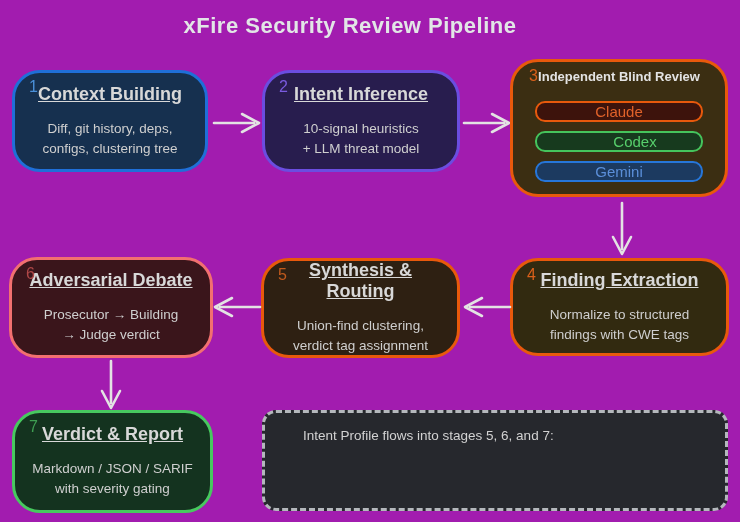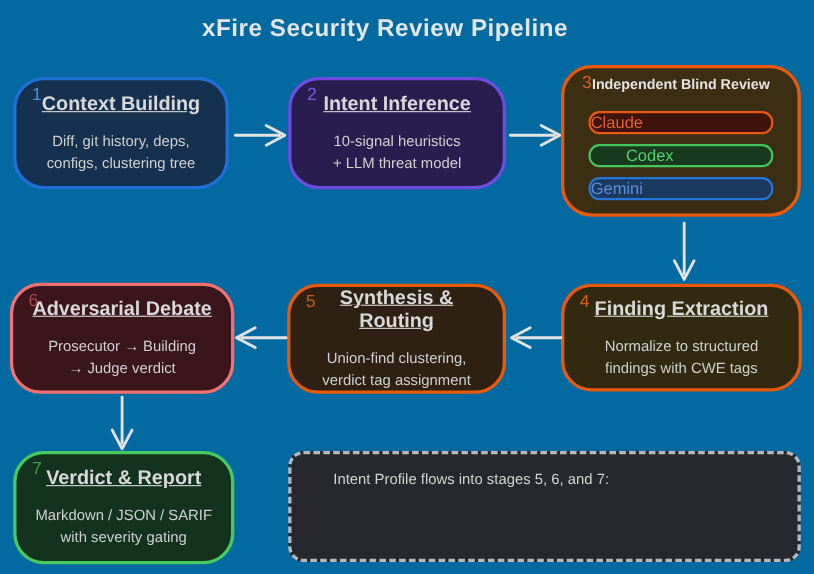--- a/index.html
+++ b/index.html
@@ -6,21 +6,21 @@
   html, body { width: 740px; height: 522px; }
   body {
     font-family: "Liberation Sans", sans-serif;
     background: #4d6470;
     overflow: hidden;
   }
   .canvas {
     position: relative;
     width: 740px;
     height: 522px;
-    background: #0369a1;
+    background: #a21caf;
   }
   .diagram-title {
     position: absolute;
     top: 13px;
     left: 0;
     width: 700px;
     text-align: center;
     font-size: 22px;
     font-weight: 700;
     color: #e2e6e6;
@@ -77,21 +77,21 @@
     font-weight: 600;
     color: #e3e3e3;
     margin-bottom: 8px;
   }
   .model-box {
     border: 2px solid;
     border-radius: 10px;
     height: 26px;
     display: flex;
     align-items: center;
-    justify-content: flex-start;
+    justify-content: center;
     font-size: 15px;
     margin-top: 9px;
   }
   .model-box:first-of-type { margin-top: 0; }
   .note-box {
     position: absolute;
     border: 3px dashed #b4b8bc;
     border-radius: 14px;
     padding: 15px 20px;
     color: #d2d2d2;

